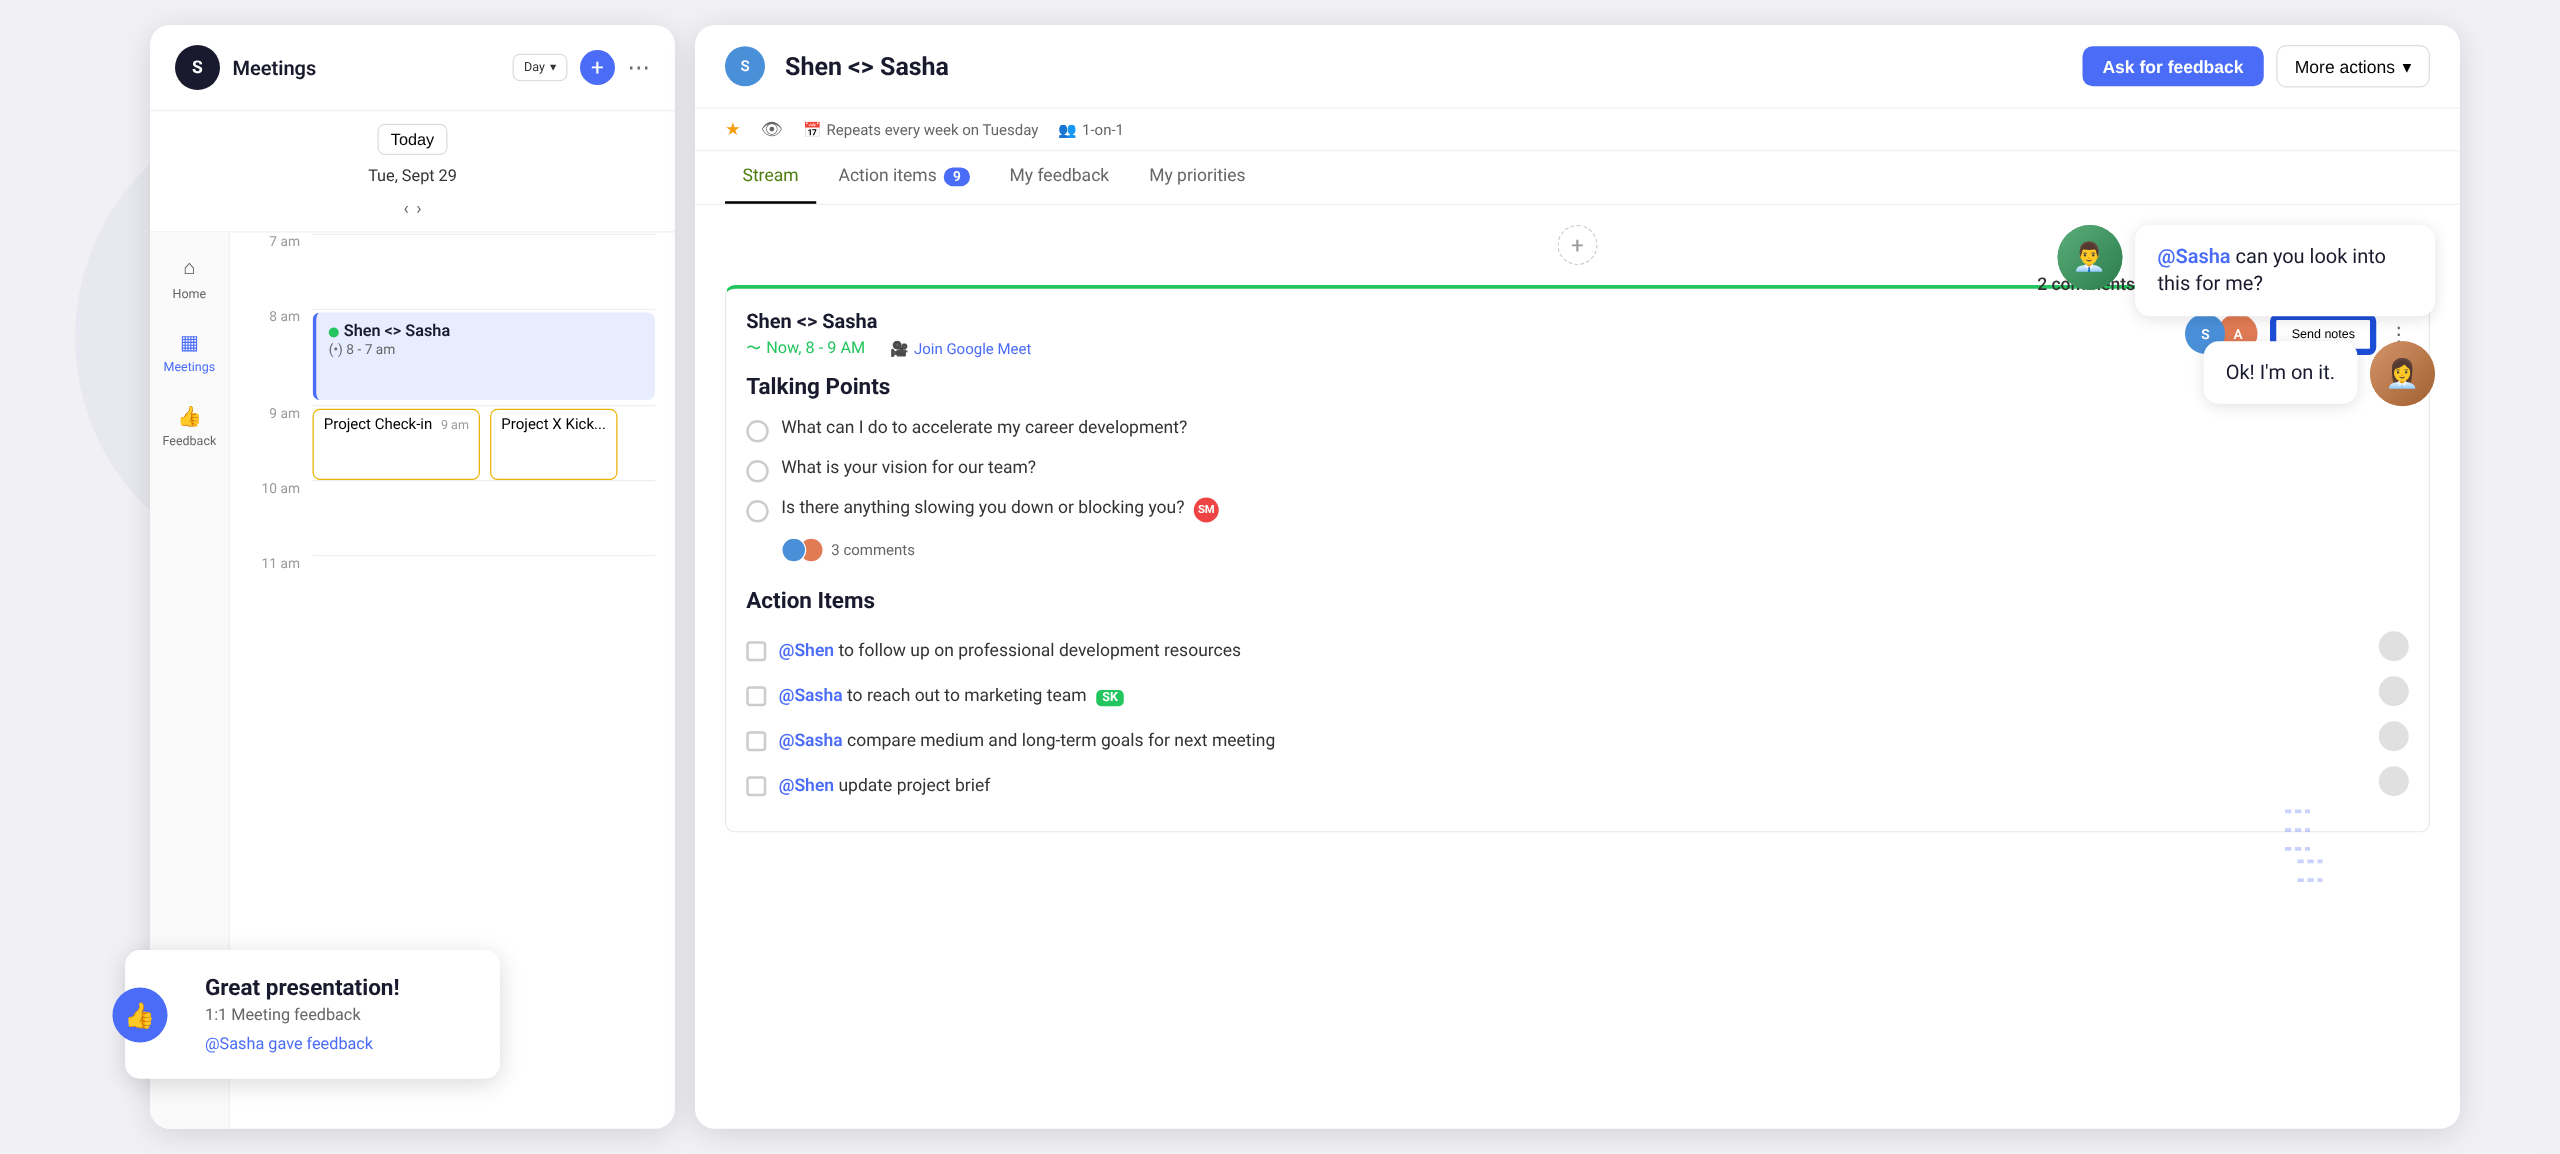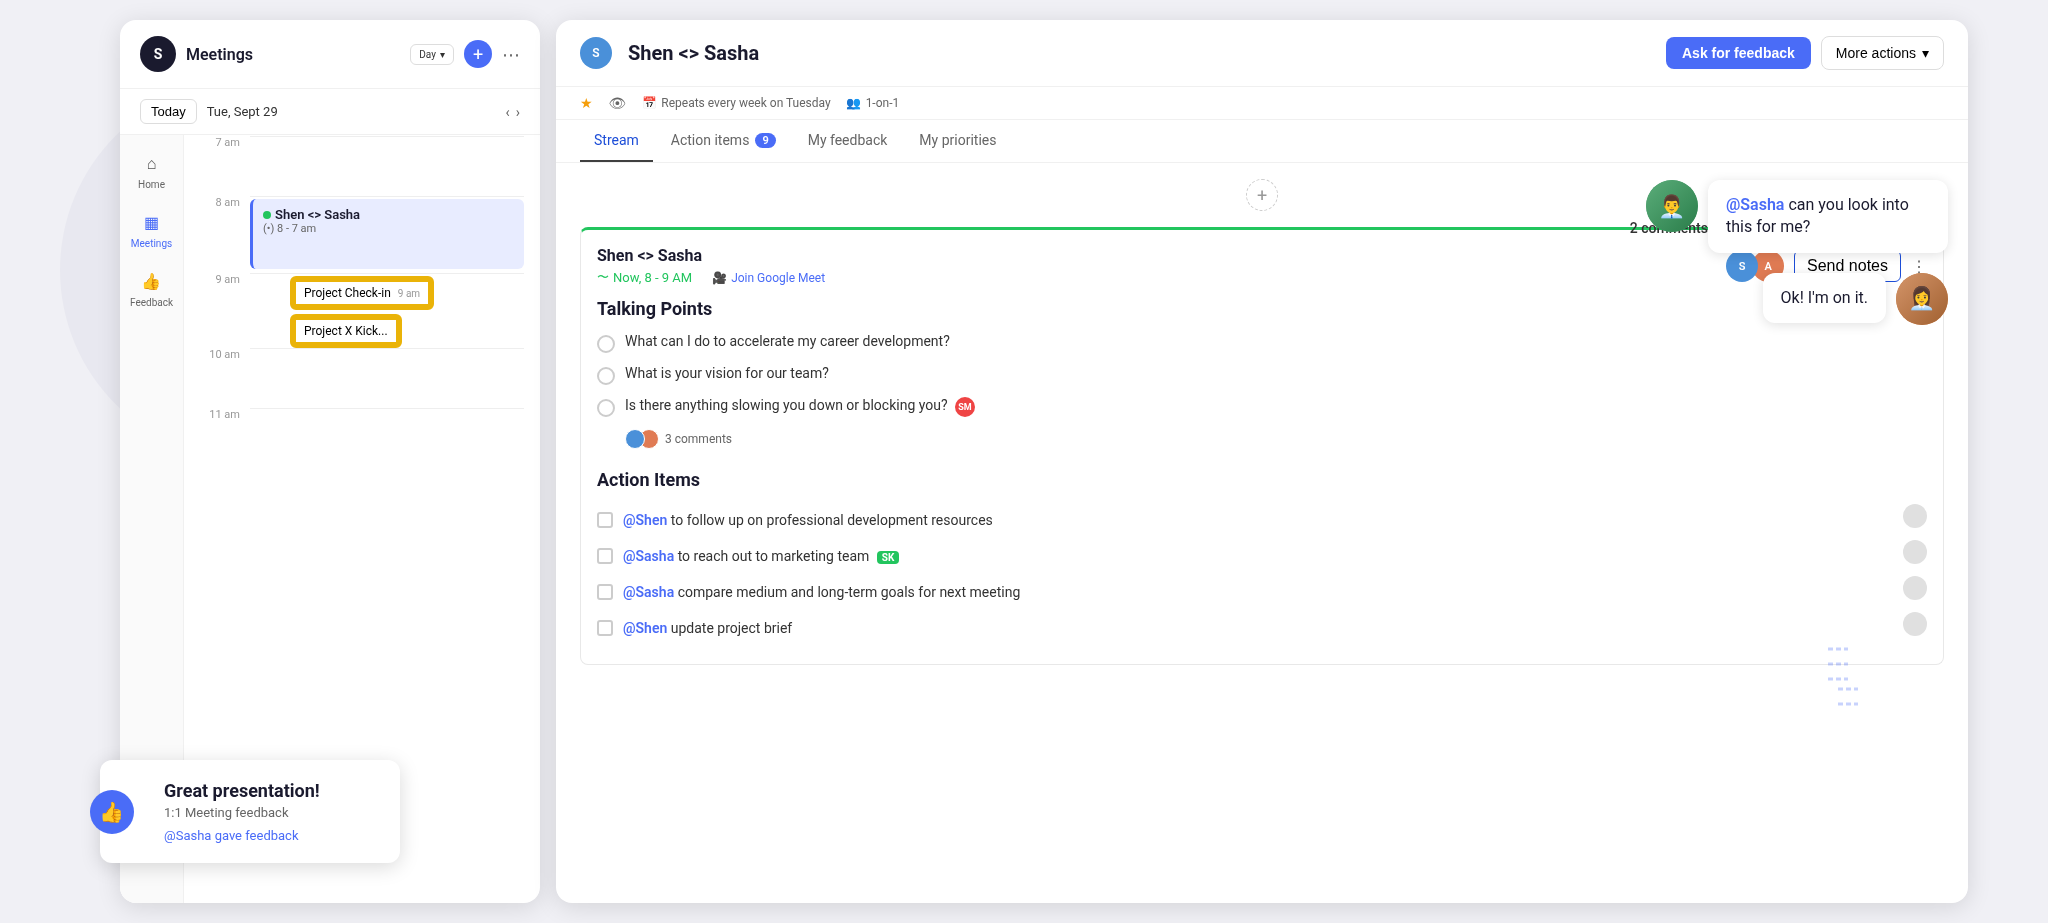--- a/index.html
+++ b/index.html
@@ -114,20 +114,21 @@
       cursor: pointer;
       font-size: 18px;
     }
 
     .meetings-subheader {
       display: flex;
       align-items: center;
       padding: 10px 20px;
       gap: 10px;
       border-bottom: 1px solid #f0f0f0;
+      flex-direction: column;
     }
 
     .today-btn {
       border: 1px solid #ddd;
       border-radius: 6px;
       padding: 4px 10px;
       font-size: 13px;
       cursor: pointer;
       background: white;
     }
@@ -240,27 +241,26 @@
       color: #1a1a2e;
     }
 
     .event-time {
       font-size: 11px;
       color: #666;
     }
 
     .small-event {
       background: white;
-      border: 6px solid #eab308;
+      border: 1px solid #eab308;
       border-radius: 6px;
       padding: 4px 8px;
       font-size: 12px;
       display: inline-block;
       margin-right: 4px;
-      margin-left: 40px;
     }
 
     
     .main-panel {
       flex: 1;
       background: white;
       border-radius: 16px;
       box-shadow: 0 4px 24px rgba(0,0,0,0.12);
       margin-left: 16px;
       overflow: hidden;
@@ -358,22 +358,22 @@
       font-size: 14px;
       color: #666;
       cursor: pointer;
       border-bottom: 2px solid transparent;
       display: flex;
       align-items: center;
       gap: 6px;
     }
 
     .tab-item.active {
-      color: #1d4ed8;
-      border-bottom: 2px solid #404040;
+      color: #4d7c0f;
+      border-bottom: 2px solid #000000;
     }
 
     .tab-badge {
       background: #4a6cf7;
       color: white;
       border-radius: 10px;
       padding: 1px 7px;
       font-size: 11px;
       font-weight: 600;
     }
@@ -447,25 +447,25 @@
 
     .avatar-pair {
       display: flex;
     }
 
     .avatar-pair .avatar-placeholder:last-child {
       margin-left: -8px;
     }
 
     .send-notes-btn {
-      border: 1px solid #1d4ed8;
+      border: 5px solid #1d4ed8;
       background: white;
       border-radius: 6px;
       padding: 6px 12px;
-      font-size: 16px;
+      font-size: 10px;
       cursor: pointer;
     }
 
     
     .section-title {
       font-size: 18px;
       font-weight: 700;
       color: #1a1a2e;
       margin-bottom: 14px;
     }

